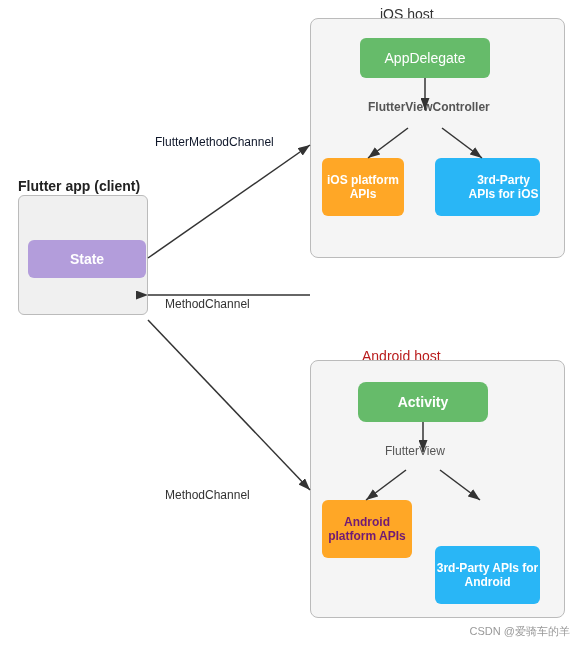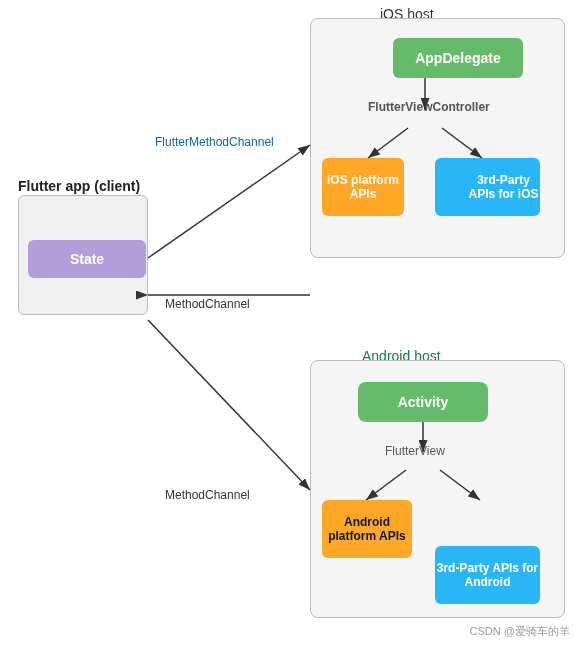--- a/index.html
+++ b/index.html
@@ -83,23 +83,22 @@
       left: 360px;
       top: 38px;
       width: 130px;
       height: 40px;
       background: #66bb6a;
       border-radius: 6px;
       display: flex;
       align-items: center;
       justify-content: center;
       color: white;
-      font-weight: bold;
-      font-size: 14px;
-      margin-left: 33px;
+      font-weight: normal;
+      font-size: 14px;
     }
 
     .flutter-view-controller-label {
       position: absolute;
       left: 368px;
       top: 100px;
       font-size: 12px;
       color: #555;
       font-weight: bold;
     }
@@ -149,21 +148,21 @@
       background: #f5f5f5;
       border: 1.5px solid #bbb;
       border-radius: 8px;
     }
 
     .android-host-label {
       position: absolute;
       left: 362px;
       top: 348px;
       font-size: 14px;
-      color: #15803d;
+      color: #b91c1c;
       font-weight: normal;
     }
 
     .activity-box {
       position: absolute;
       left: 358px;
       top: 382px;
       width: 130px;
       height: 40px;
       background: #66bb6a;
@@ -188,21 +187,21 @@
       position: absolute;
       left: 322px;
       top: 500px;
       width: 90px;
       height: 58px;
       background: #ffa726;
       border-radius: 6px;
       display: flex;
       align-items: center;
       justify-content: center;
-      color: #0f172a;
+      color: #701a75;
       font-weight: bold;
       font-size: 12px;
       text-align: center;
     }
 
     .third-party-android-box {
       position: absolute;
       left: 435px;
       top: 500px;
       width: 105px;
@@ -227,21 +226,21 @@
       width: 580px;
       height: 647px;
       pointer-events: none;
     }
 
     .flutter-method-channel-label {
       position: absolute;
       left: 155px;
       top: 135px;
       font-size: 12px;
-      color: #0369a1;
+      color: #0f172a;
     }
 
     .method-channel-label-1 {
       position: absolute;
       left: 165px;
       top: 297px;
       font-size: 12px;
       color: #333;
     }
 

